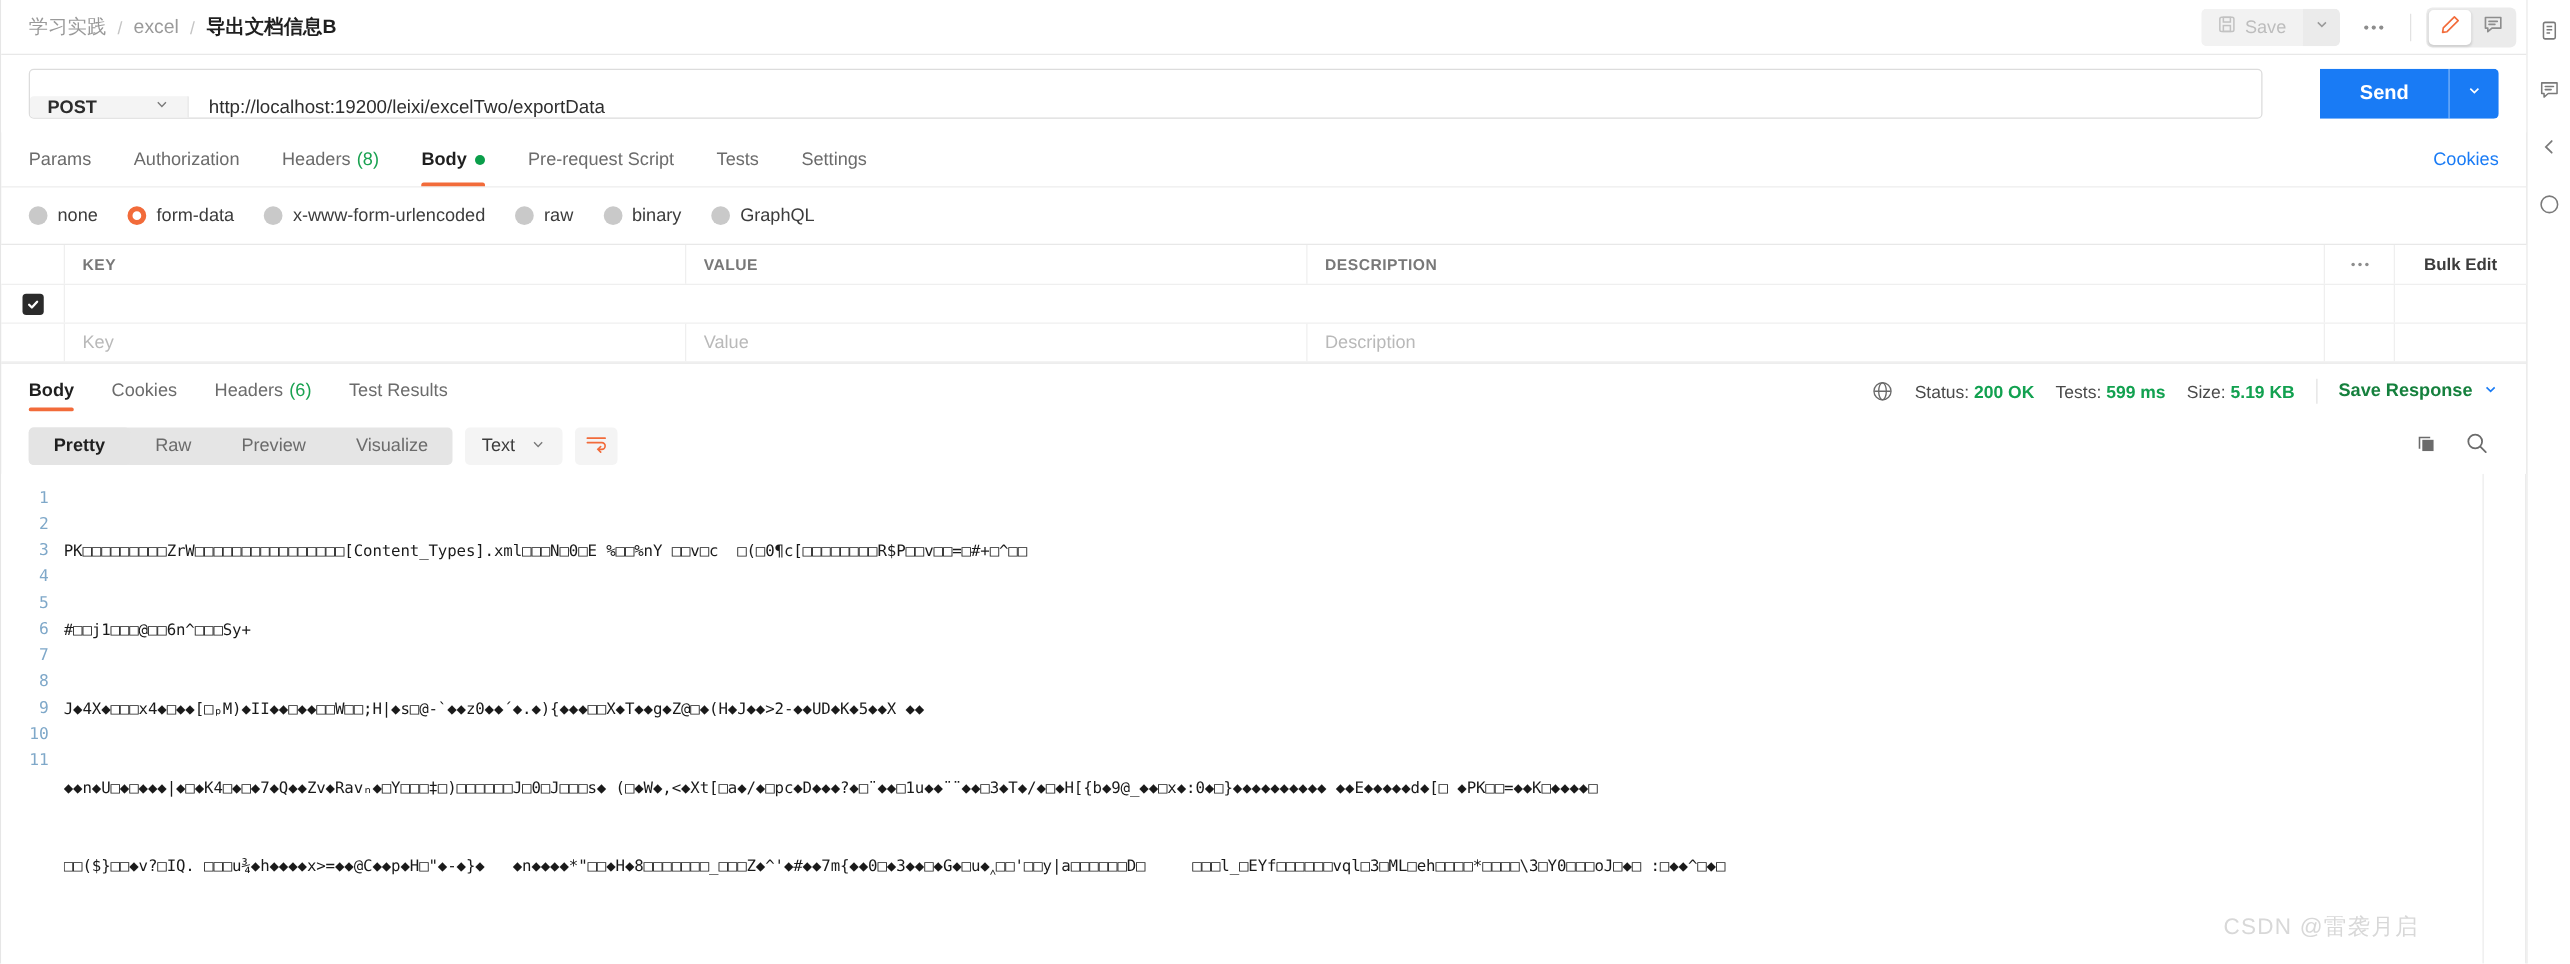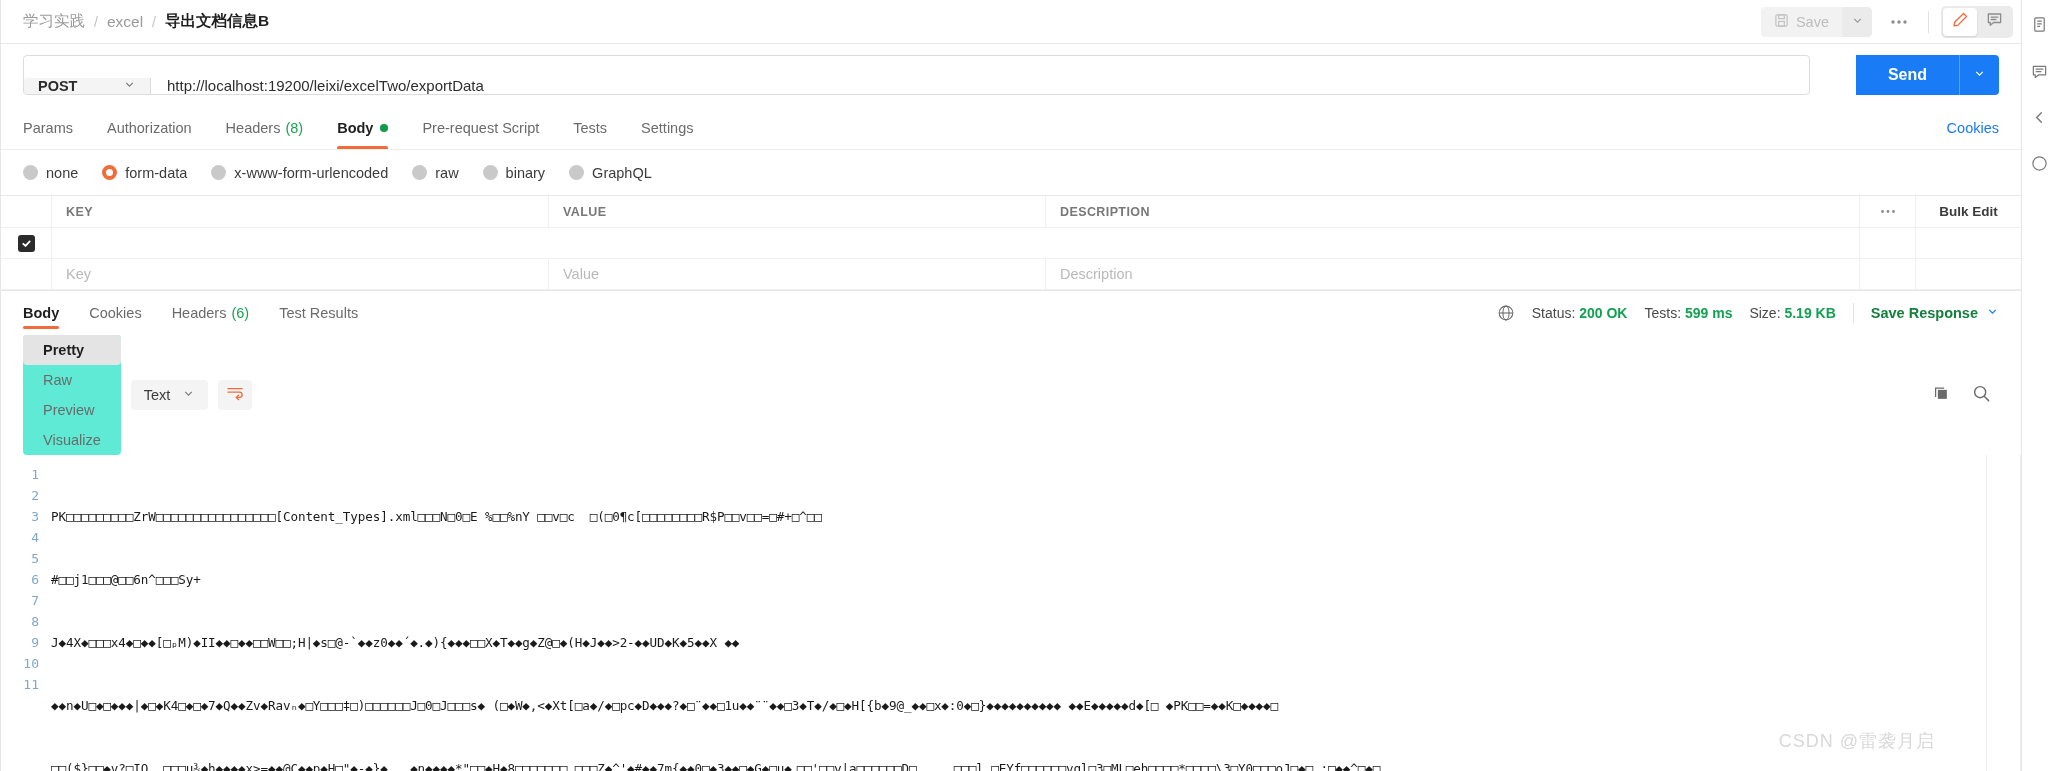--- a/index.html
+++ b/index.html
@@ -203,21 +203,21 @@
   }
   .stat-val { color: #12a150; font-weight: 600; }
   .globe-icon { color: #6b6b6b; display: flex; align-items: center; }
   .sb-sep { width: 1px; height: 20px; background: #e2e2e2; }
   .save-resp { color: #15803d; font-weight: 700; font-size: 14.5px; display: flex; align-items: center; gap: 8px; cursor: pointer; }
 
   
   .view-toolbar {
     flex: 0 0 44px; display: flex; align-items: center; padding: 0 22px; gap: 10px;
   }
-  .seg-group { display: flex; background: #5eead4; border-radius: 4px; padding: 0; flex-direction: column; }
+  .seg-group { display: flex; background: #e5e5e5; border-radius: 4px; padding: 0; }
   .seg {
     height: 30px; padding: 0 20px; display: flex; align-items: center;
     font-size: 14.5px; color: #6b6b6b; border-radius: 4px; cursor: pointer;
   }
   .seg.active { background: #e4e4e4; color: #1f1f1f; font-weight: 600; }
   .fmt-sel {
     display: flex; align-items: center; gap: 12px; height: 30px;
     padding: 0 13px; background: #f4f4f4; border-radius: 4px;
     font-size: 14.5px; color: #3c3c3c; cursor: pointer;
   }

